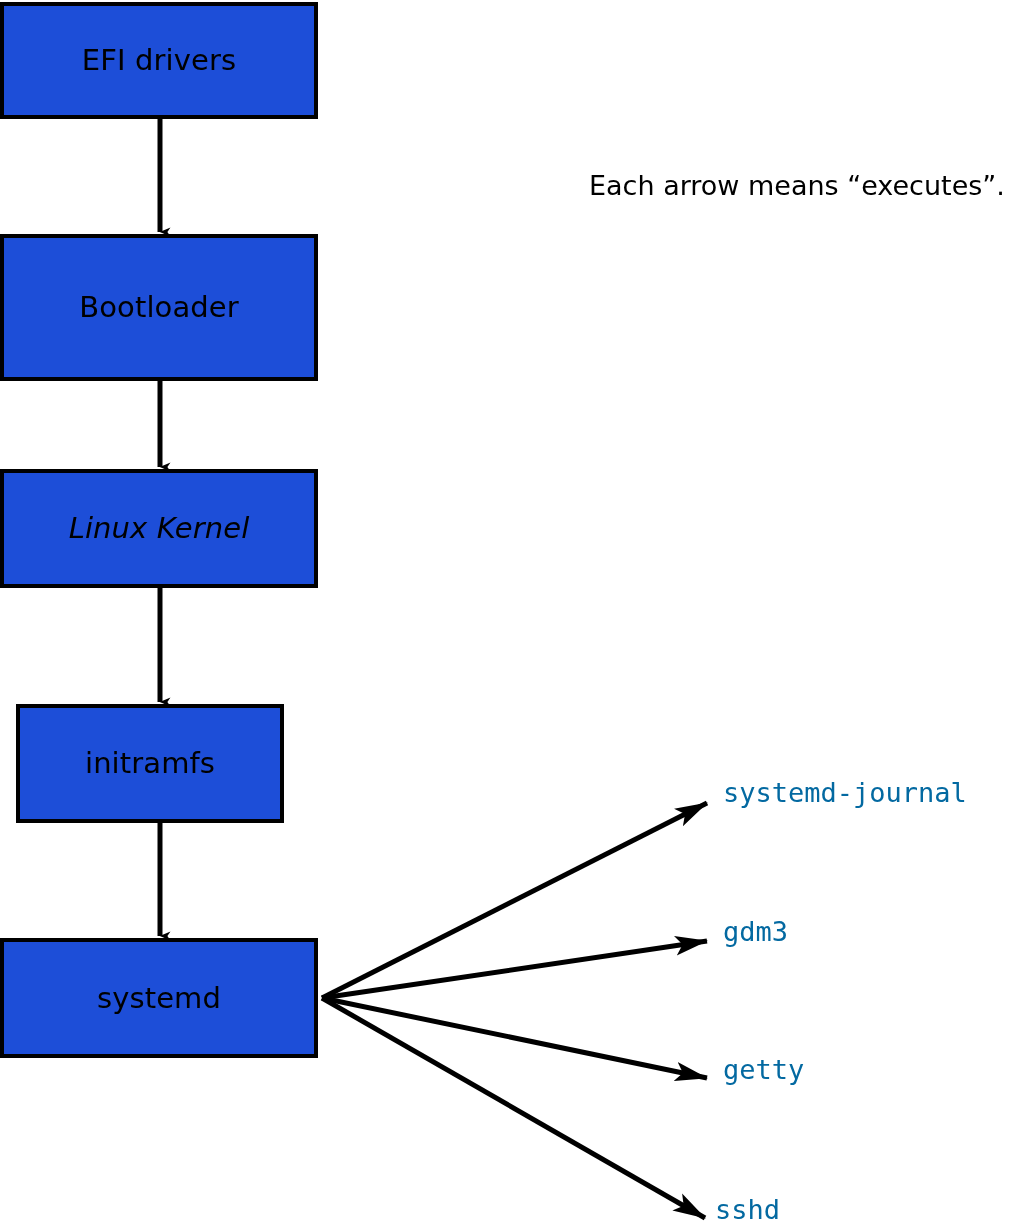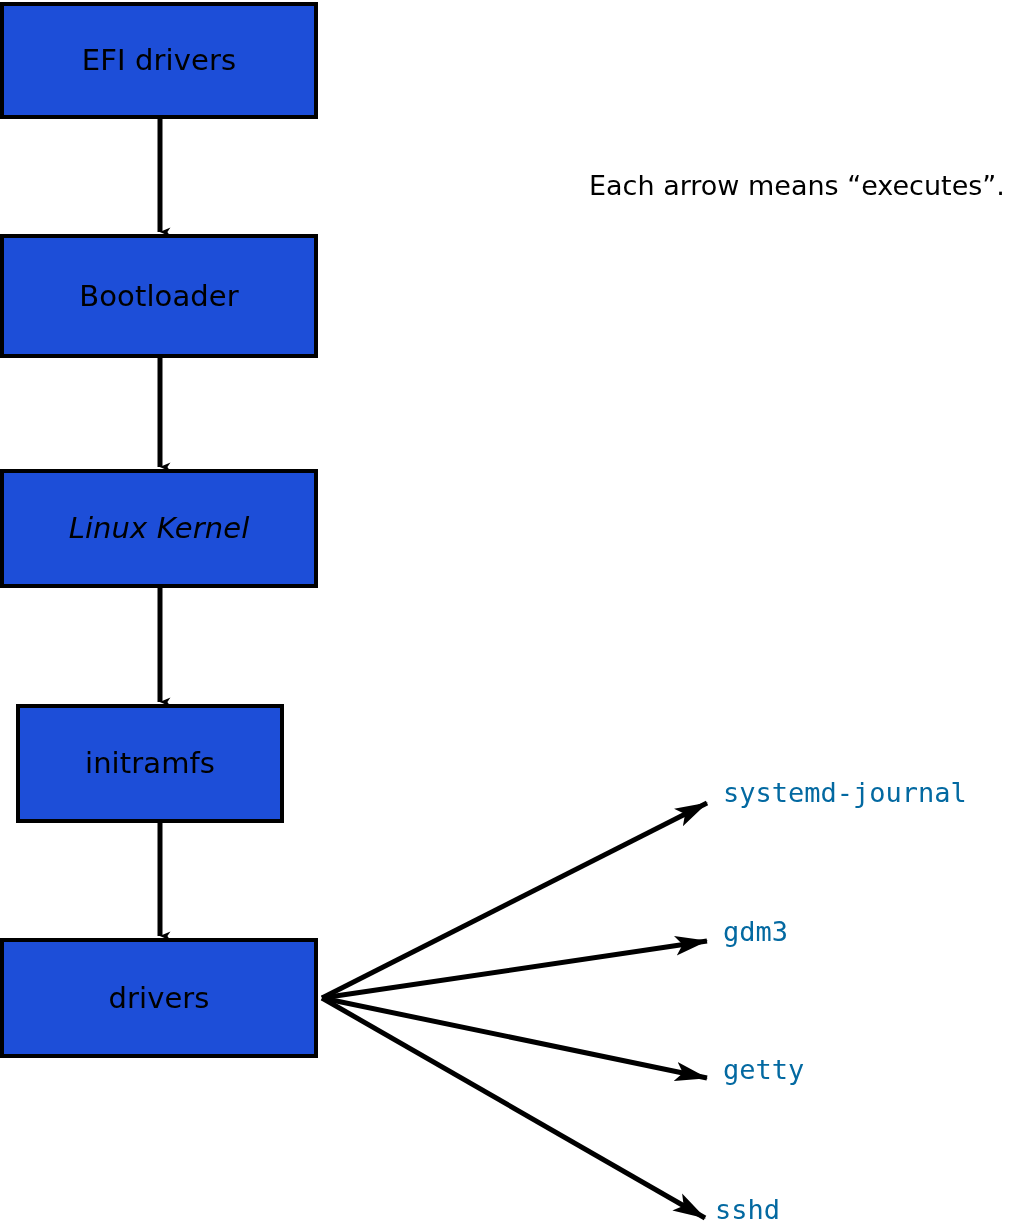--- a/index.html
+++ b/index.html
@@ -82,31 +82,31 @@
         <line x1="322" y1="998" x2="707" y2="941" stroke="#000000" stroke-width="5" marker-end="url(#head-fan)"></line>
         <line x1="322" y1="998" x2="707" y2="1078" stroke="#000000" stroke-width="5" marker-end="url(#head-fan)"></line>
         <line x1="322" y1="998" x2="705" y2="1218" stroke="#000000" stroke-width="5" marker-end="url(#head-fan)"></line>
       </g>
   </svg>
 
   <div id="chain-boxes">
       <div class="node-box" style="left: 0px; top: 2px; width: 318px; height: 117px; border-color: rgb(0, 0, 0);">
         <span class="node-label">EFI drivers</span>
       </div>
-      <div class="node-box" style="left: 0px; top: 234px; width: 318px; height: 124px; border-color: rgb(0, 0, 0);">
+      <div class="node-box" style="left: 0px; top: 234px; width: 318px; height: 147px; border-color: rgb(0, 0, 0);">
         <span class="node-label">Bootloader</span>
       </div>
       <div class="node-box" style="left: 0px; top: 469px; width: 318px; height: 119px; border-color: rgb(0, 0, 0); font-style: italic;">
         <span class="node-label">Linux Kernel</span>
       </div>
       <div class="node-box" style="left: 16px; top: 704px; width: 268px; height: 119px; border-color: rgb(0, 0, 0);">
         <span class="node-label">initramfs</span>
       </div>
       <div class="node-box" style="left: 0px; top: 938px; width: 318px; height: 120px; border-color: rgb(0, 0, 0);">
-        <span class="node-label">drivers</span>
+        <span class="node-label">systemd</span>
       </div>
     </div>
 
   <div id="leaf-labels">
       <div class="leaf-label" style="left: 723px; top: 779px;">systemd-journal</div>
       <div class="leaf-label" style="left: 723px; top: 918px;">gdm3</div>
       <div class="leaf-label" style="left: 723px; top: 1056px;">getty</div>
       <div class="leaf-label" style="left: 715px; top: 1196px;">sshd</div>
     </div>
 

